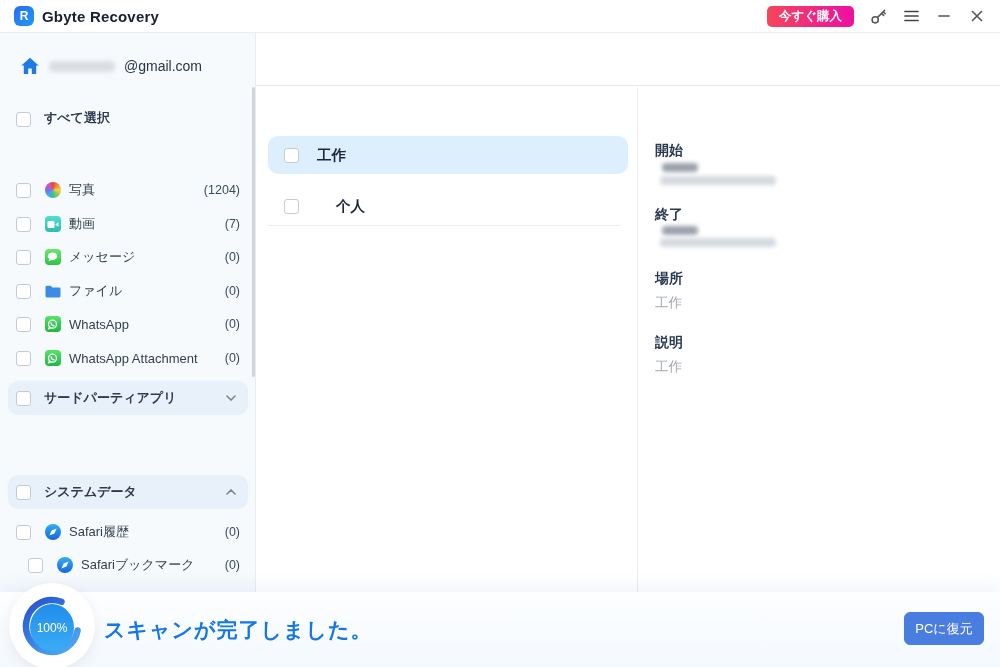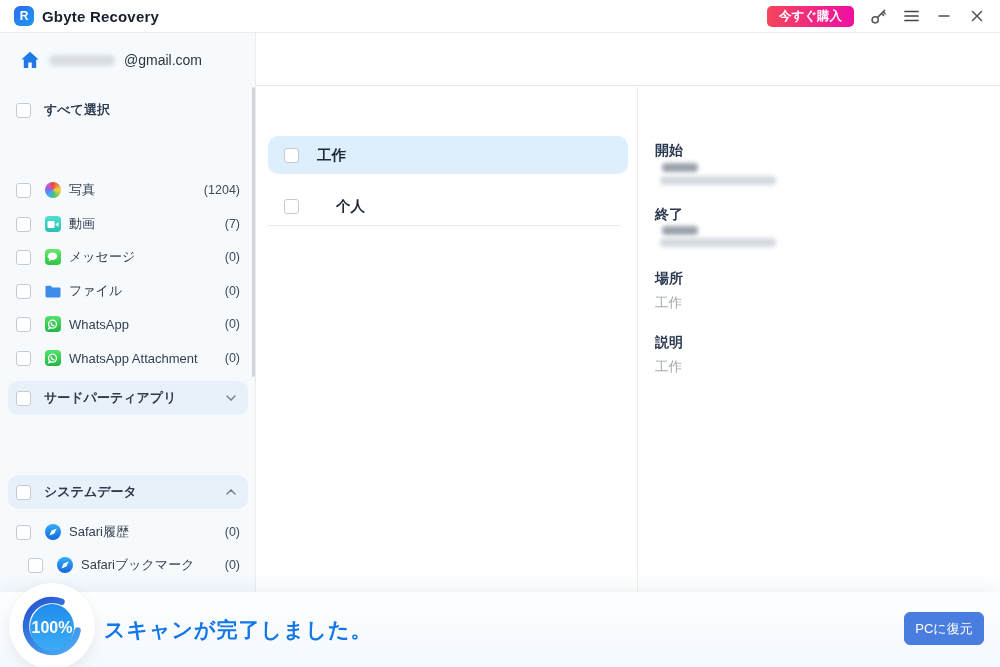--- a/index.html
+++ b/index.html
@@ -15,21 +15,21 @@
   .app-title { font-size:15px; font-weight:bold; color:#17202e; letter-spacing:.2px; }
   .topbar-right { margin-left:auto; display:flex; align-items:center; gap:15px; }
   .buy-btn { border:none; cursor:pointer; height:21px; padding:0 12px; border-radius:5px; color:#fff;
              font-size:12.5px; font-weight:bold; background:linear-gradient(90deg,#f5455b,#ee0fa2);
              font-family:inherit; display:flex; align-items:center; }
   .tb-icon { width:18px; height:18px; display:flex; align-items:center; justify-content:center; cursor:pointer; }
 
   
   .sidebar { position:absolute; top:33px; left:0; width:256px; height:559px; background:#f6fafd;
              border-right:1px solid #e9edf0; }
-  .account { position:absolute; top:12px; left:20px; height:30px; display:flex; align-items:center; gap:9px; }
+  .account { position:absolute; top:18px; left:20px; height:30px; display:flex; align-items:center; gap:9px; }
   .blur-name { width:66px; height:11px; border-radius:5px; background:#d9dde2; filter:blur(2px); }
   .email { font-size:14px; color:#2b3443; }
   .srow { position:absolute; left:0; width:256px; height:34px; display:flex; align-items:center;
           padding:0 16px; cursor:pointer; }
   .cb { width:15px; height:15px; border:1.5px solid #c3cbd4; border-radius:3px; background:#fff; flex:none; }
   .srow .cb { margin-right:13px; }
   .s-label { font-size:13px; color:#2e3a4e; font-weight:bold; }
   .item-label { font-size:13px; color:#333f4f; flex:1; }
   .item-count { font-size:12.5px; color:#3d4a5c; }
   .icon16 { width:17px; height:17px; margin-right:8px; flex:none; display:flex; align-items:center; justify-content:center; }
@@ -64,21 +64,21 @@
   .smudge-light { position:absolute; left:404px; width:116px; height:9px; border-radius:4px; background:#d4d9df; filter:blur(2px); }
 
   
   .footer { position:absolute; bottom:0; left:0; width:1000px; height:75px;
             background:linear-gradient(180deg,#fdfeff,#f4f9fe);
             box-shadow:0 -5px 16px rgba(30,80,160,.07); z-index:6; }
   .prog-badge { position:absolute; left:9px; top:-9px; width:86px; height:86px; border-radius:50%;
                 background:#fff; box-shadow:0 4px 14px rgba(0,0,0,.07); }
   .prog-ring { position:absolute; left:13px; top:13px; }
   .prog-inner { position:absolute; left:21px; top:21px; width:44px; height:47px; border-radius:50%;
-                background:linear-gradient(180deg,#1f8deb,#3cacf6); color:#fff; font-size:16px; font-weight:bold;
+                background:linear-gradient(180deg,#1f8deb,#3cacf6); color:#fff; font-size:12px; font-weight:normal;
                 display:flex; align-items:center; justify-content:center; }
   .status-text { position:absolute; left:104px; top:50%; transform:translateY(-50%);
                  font-size:21px; font-weight:bold; color:#1377e8; letter-spacing:1px; }
   .btn { position:absolute; top:20px; height:33px; border-radius:6px; font-size:13px; cursor:pointer;
          font-family:inherit; display:flex; align-items:center; justify-content:center; }
   .btn-outline { right:107px; width:103px; background:#fff; border:1px solid #8fb0ea; color:#4a7de0; }
   .btn-filled { right:16px; width:80px; background:#4a7de0; border:1px solid #4a7de0; color:#fff; }
 </style>
 </head>
 <body>
@@ -118,21 +118,21 @@
 
   <div class="sidebar">
     <div class="account">
       <svg width="20" height="20" viewBox="0 0 20 20">
         <path d="M10 1.8 L18.6 9.4 H16.2 V18 H11.8 V12.4 H8.2 V18 H3.8 V9.4 H1.4 Z" fill="#1f7ae8"></path>
       </svg>
       <span class="blur-name"></span>
       <span class="email">@gmail.com</span>
     </div>
 
-    <div class="srow" style="top:60px;">
+    <div class="srow" style="top:60px;align-items:flex-end;">
       <span class="cb"></span>
       <span class="s-label">すべて選択</span>
     </div>
 
 
     <div class="srow" style="top:140px;">
       <span class="cb"></span>
       <span class="icon16">
           <span class="photos-ic"></span>
         </span>

